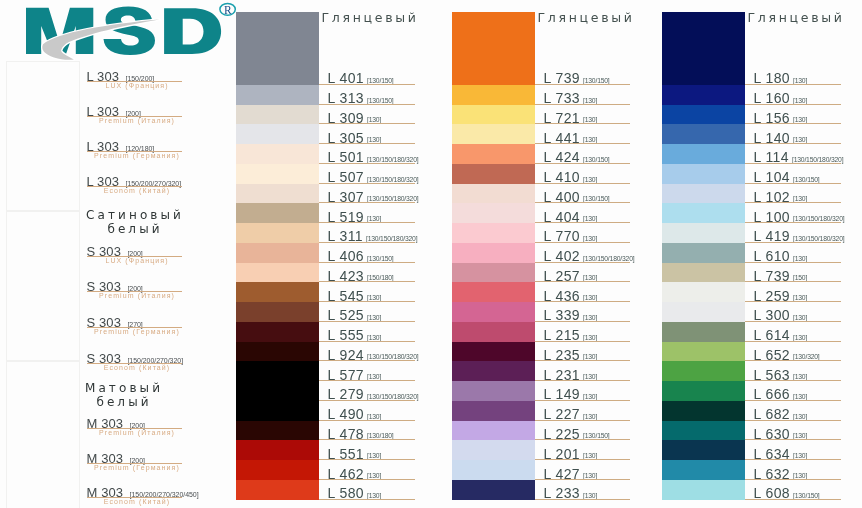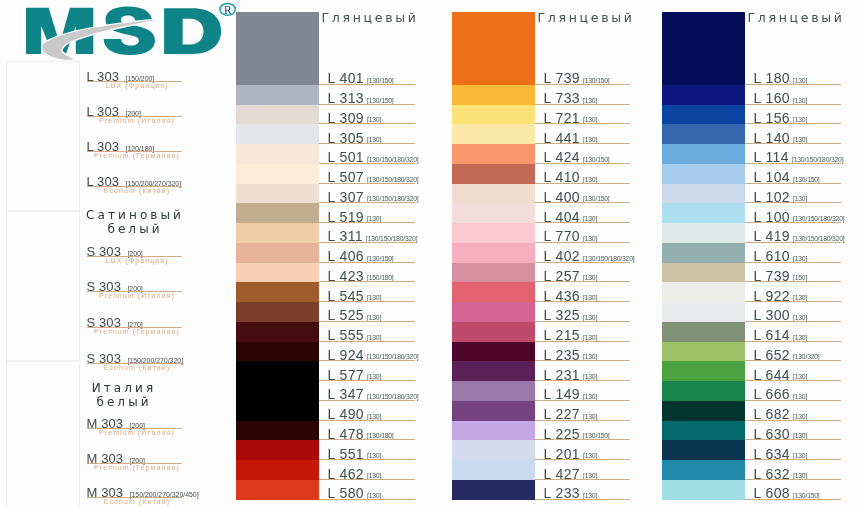--- a/index.html
+++ b/index.html
@@ -102,21 +102,21 @@
       <div class="spec" style="left: 86.5px; top: 315px;">
         <div class="line1"><span class="code">S 303</span> <span class="sizes">[270]</span></div>
         <div class="rule2"></div>
         <div class="sub">Premium (Германия)</div>
       </div>
       <div class="spec" style="left: 86.5px; top: 351px;">
         <div class="line1"><span class="code">S 303</span> <span class="sizes">[150/200/270/320]</span></div>
         <div class="rule2"></div>
         <div class="sub">Econom (Китай)</div>
       </div>
-      <div class="grp-title" style="left: 74px; top: 381px;">Италия
+      <div class="grp-title" style="left: 74px; top: 381px;">Матовый
 белый</div>
       <div class="spec" style="left: 86.5px; top: 416px;">
         <div class="line1"><span class="code">M 303</span> <span class="sizes">[200]</span></div>
         <div class="rule2"></div>
         <div class="sub">Premium (Италия)</div>
       </div>
       <div class="spec" style="left: 86.5px; top: 451px;">
         <div class="line1"><span class="code">M 303</span> <span class="sizes">[200]</span></div>
         <div class="rule2"></div>
         <div class="sub">Premium (Германия)</div>
@@ -171,21 +171,21 @@
       <div class="sw" style="left: 236px; top: 321.92px; height: 19.76px; background: rgb(70, 13, 16);"></div>
       <div class="lbl" style="left: 327.5px; top: 326.18px;"><span class="code">L 555</span><span class="sizes">[130]</span></div>
       <div class="rule" style="left: 319px; top: 340.68px; width: 95.5px;"></div>
       <div class="sw" style="left: 236px; top: 341.68px; height: 19.76px; background: rgb(42, 6, 3);"></div>
       <div class="lbl" style="left: 327.5px; top: 345.94px;"><span class="code">L 924</span><span class="sizes">[130/150/180/320]</span></div>
       <div class="rule" style="left: 319px; top: 360.44px; width: 95.5px;"></div>
       <div class="sw" style="left: 236px; top: 361.44px; height: 19.76px; background: rgb(0, 0, 0);"></div>
       <div class="lbl" style="left: 327.5px; top: 365.7px;"><span class="code">L 577</span><span class="sizes">[130]</span></div>
       <div class="rule" style="left: 319px; top: 380.2px; width: 95.5px;"></div>
       <div class="sw" style="left: 236px; top: 381.2px; height: 19.76px; background: rgb(0, 0, 0);"></div>
-      <div class="lbl" style="left: 327.5px; top: 385.46px;"><span class="code">L 347</span><span class="sizes">[130/150/180/320]</span></div>
+      <div class="lbl" style="left: 327.5px; top: 385.46px;"><span class="code">L 279</span><span class="sizes">[130/150/180/320]</span></div>
       <div class="rule" style="left: 319px; top: 399.96px; width: 95.5px;"></div>
       <div class="sw" style="left: 236px; top: 400.96px; height: 19.76px; background: rgb(0, 0, 0);"></div>
       <div class="lbl" style="left: 327.5px; top: 405.22px;"><span class="code">L 490</span><span class="sizes">[130]</span></div>
       <div class="rule" style="left: 319px; top: 419.72px; width: 95.5px;"></div>
       <div class="sw" style="left: 236px; top: 420.72px; height: 19.76px; background: rgb(42, 6, 3);"></div>
       <div class="lbl" style="left: 327.5px; top: 424.98px;"><span class="code">L 478</span><span class="sizes">[130/180]</span></div>
       <div class="rule" style="left: 319px; top: 439.48px; width: 95.5px;"></div>
       <div class="sw" style="left: 236px; top: 440.48px; height: 19.76px; background: rgb(172, 10, 6);"></div>
       <div class="lbl" style="left: 327.5px; top: 444.74px;"><span class="code">L 551</span><span class="sizes">[130]</span></div>
       <div class="rule" style="left: 319px; top: 459.24px; width: 95.5px;"></div>
@@ -226,21 +226,21 @@
       <div class="sw" style="left: 452px; top: 242.88px; height: 19.76px; background: rgb(247, 175, 192);"></div>
       <div class="lbl" style="left: 543.5px; top: 247.14px;"><span class="code">L 402</span><span class="sizes">[130/150/180/320]</span></div>
       <div class="rule" style="left: 535px; top: 261.64px; width: 94.5px;"></div>
       <div class="sw" style="left: 452px; top: 262.64px; height: 19.76px; background: rgb(214, 146, 160);"></div>
       <div class="lbl" style="left: 543.5px; top: 266.9px;"><span class="code">L 257</span><span class="sizes">[130]</span></div>
       <div class="rule" style="left: 535px; top: 281.4px; width: 94.5px;"></div>
       <div class="sw" style="left: 452px; top: 282.4px; height: 19.76px; background: rgb(226, 99, 111);"></div>
       <div class="lbl" style="left: 543.5px; top: 286.66px;"><span class="code">L 436</span><span class="sizes">[130]</span></div>
       <div class="rule" style="left: 535px; top: 301.16px; width: 94.5px;"></div>
       <div class="sw" style="left: 452px; top: 302.16px; height: 19.76px; background: rgb(212, 101, 147);"></div>
-      <div class="lbl" style="left: 543.5px; top: 306.42px;"><span class="code">L 325</span><span class="sizes">[130]</span></div>
+      <div class="lbl" style="left: 543.5px; top: 306.42px;"><span class="code">L 339</span><span class="sizes">[130]</span></div>
       <div class="rule" style="left: 535px; top: 320.92px; width: 94.5px;"></div>
       <div class="sw" style="left: 452px; top: 321.92px; height: 19.76px; background: rgb(190, 75, 110);"></div>
       <div class="lbl" style="left: 543.5px; top: 326.18px;"><span class="code">L 215</span><span class="sizes">[130]</span></div>
       <div class="rule" style="left: 535px; top: 340.68px; width: 94.5px;"></div>
       <div class="sw" style="left: 452px; top: 341.68px; height: 19.76px; background: rgb(78, 6, 42);"></div>
       <div class="lbl" style="left: 543.5px; top: 345.94px;"><span class="code">L 235</span><span class="sizes">[130]</span></div>
       <div class="rule" style="left: 535px; top: 360.44px; width: 94.5px;"></div>
       <div class="sw" style="left: 452px; top: 361.44px; height: 19.76px; background: rgb(92, 31, 86);"></div>
       <div class="lbl" style="left: 543.5px; top: 365.7px;"><span class="code">L 231</span><span class="sizes">[130]</span></div>
       <div class="rule" style="left: 535px; top: 380.2px; width: 94.5px;"></div>
@@ -290,33 +290,33 @@
       <div class="sw" style="left: 662px; top: 223.12px; height: 19.76px; background: rgb(221, 232, 233);"></div>
       <div class="lbl" style="left: 753.5px; top: 227.38px;"><span class="code">L 419</span><span class="sizes">[130/150/180/320]</span></div>
       <div class="rule" style="left: 745px; top: 241.88px; width: 95.5px;"></div>
       <div class="sw" style="left: 662px; top: 242.88px; height: 19.76px; background: rgb(148, 175, 175);"></div>
       <div class="lbl" style="left: 753.5px; top: 247.14px;"><span class="code">L 610</span><span class="sizes">[130]</span></div>
       <div class="rule" style="left: 745px; top: 261.64px; width: 95.5px;"></div>
       <div class="sw" style="left: 662px; top: 262.64px; height: 19.76px; background: rgb(203, 195, 164);"></div>
       <div class="lbl" style="left: 753.5px; top: 266.9px;"><span class="code">L 739</span><span class="sizes">[150]</span></div>
       <div class="rule" style="left: 745px; top: 281.4px; width: 95.5px;"></div>
       <div class="sw" style="left: 662px; top: 282.4px; height: 19.76px; background: rgb(237, 238, 234);"></div>
-      <div class="lbl" style="left: 753.5px; top: 286.66px;"><span class="code">L 922</span><span class="sizes">[130]</span></div>
+      <div class="lbl" style="left: 753.5px; top: 286.66px;"><span class="code">L 259</span><span class="sizes">[130]</span></div>
       <div class="rule" style="left: 745px; top: 301.16px; width: 95.5px;"></div>
       <div class="sw" style="left: 662px; top: 302.16px; height: 19.76px; background: rgb(233, 234, 236);"></div>
       <div class="lbl" style="left: 753.5px; top: 306.42px;"><span class="code">L 300</span><span class="sizes">[130]</span></div>
       <div class="rule" style="left: 745px; top: 320.92px; width: 95.5px;"></div>
       <div class="sw" style="left: 662px; top: 321.92px; height: 19.76px; background: rgb(127, 146, 118);"></div>
       <div class="lbl" style="left: 753.5px; top: 326.18px;"><span class="code">L 614</span><span class="sizes">[130]</span></div>
       <div class="rule" style="left: 745px; top: 340.68px; width: 95.5px;"></div>
       <div class="sw" style="left: 662px; top: 341.68px; height: 19.76px; background: rgb(157, 194, 104);"></div>
       <div class="lbl" style="left: 753.5px; top: 345.94px;"><span class="code">L 652</span><span class="sizes">[130/320]</span></div>
       <div class="rule" style="left: 745px; top: 360.44px; width: 95.5px;"></div>
       <div class="sw" style="left: 662px; top: 361.44px; height: 19.76px; background: rgb(77, 163, 67);"></div>
-      <div class="lbl" style="left: 753.5px; top: 365.7px;"><span class="code">L 644</span><span class="sizes">[130]</span></div>
+      <div class="lbl" style="left: 753.5px; top: 365.7px;"><span class="code">L 563</span><span class="sizes">[130]</span></div>
       <div class="rule" style="left: 745px; top: 380.2px; width: 95.5px;"></div>
       <div class="sw" style="left: 662px; top: 381.2px; height: 19.76px; background: rgb(24, 132, 78);"></div>
       <div class="lbl" style="left: 753.5px; top: 385.46px;"><span class="code">L 666</span><span class="sizes">[130]</span></div>
       <div class="rule" style="left: 745px; top: 399.96px; width: 95.5px;"></div>
       <div class="sw" style="left: 662px; top: 400.96px; height: 19.76px; background: rgb(3, 53, 47);"></div>
       <div class="lbl" style="left: 753.5px; top: 405.22px;"><span class="code">L 682</span><span class="sizes">[130]</span></div>
       <div class="rule" style="left: 745px; top: 419.72px; width: 95.5px;"></div>
       <div class="sw" style="left: 662px; top: 420.72px; height: 19.76px; background: rgb(5, 106, 108);"></div>
       <div class="lbl" style="left: 753.5px; top: 424.98px;"><span class="code">L 630</span><span class="sizes">[130]</span></div>
       <div class="rule" style="left: 745px; top: 439.48px; width: 95.5px;"></div>

